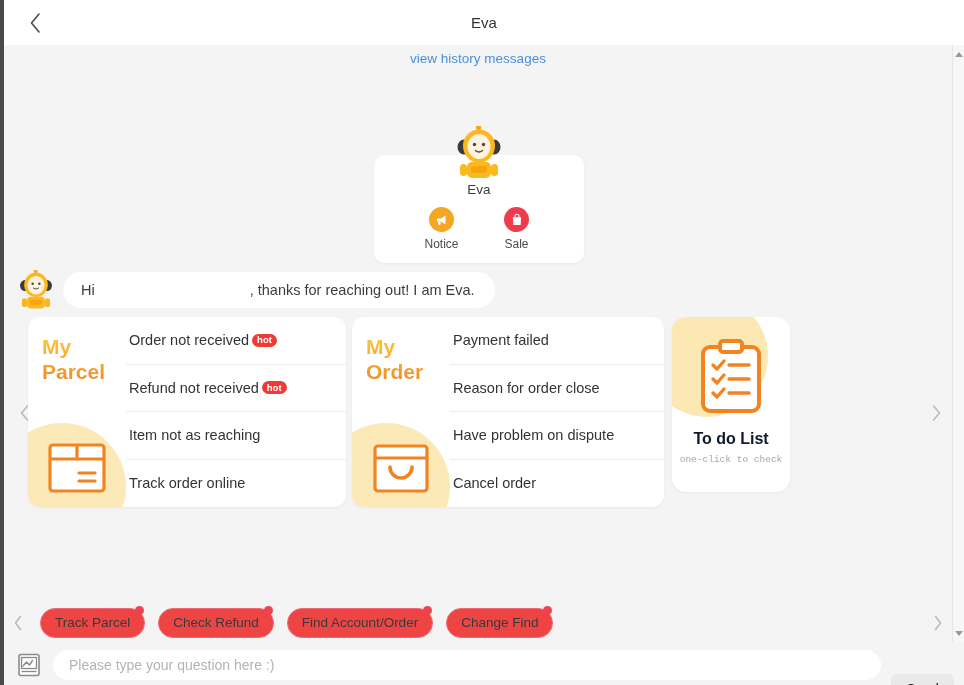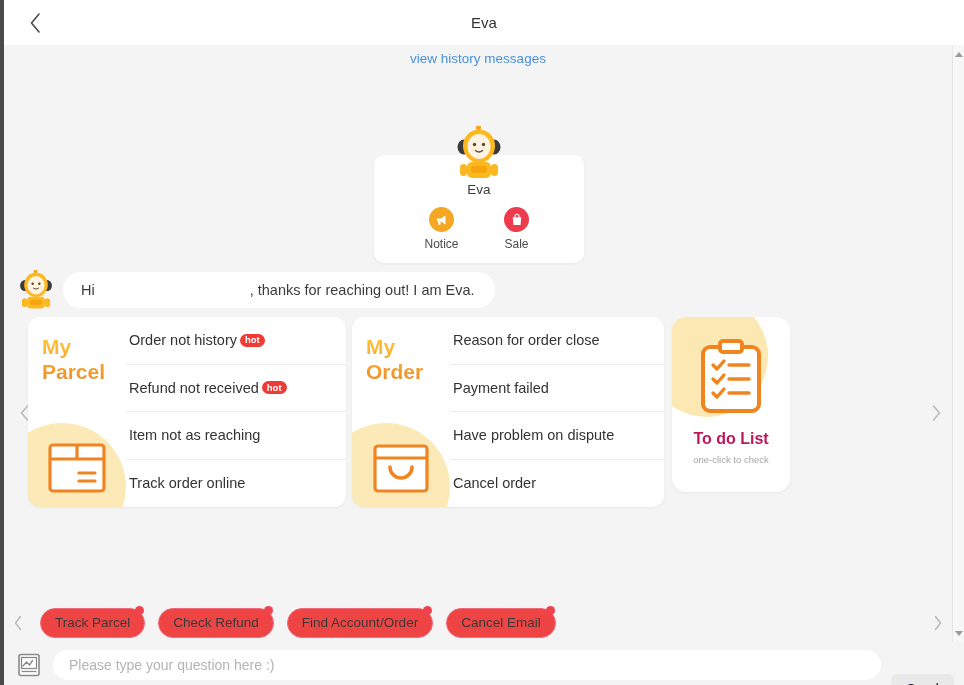--- a/index.html
+++ b/index.html
@@ -267,29 +267,30 @@
     transform: translateX(-50%);
     width: 68px; height: 80px;
   }
   .todo-title {
     position: absolute;
     left: 0; top: 113px;
     width: 100%;
     text-align: center;
     font-size: 16px;
     font-weight: bold;
-    color: #be185d;
+    color: #0f172a;
   }
   .todo-sub {
     position: absolute;
     left: 0; top: 137px;
     width: 100%;
     text-align: center;
     font-size: 9.5px;
     color: #a6a6a6;
+    font-family: Liberation Mono, monospace;
   }
 
   
   .chips-bar {
     position: absolute;
     left: 4px; top: 603px;
     width: 948px; height: 40px;
     display: flex;
     align-items: center;
   }
@@ -499,21 +500,21 @@
           <svg class="card-pic" viewBox="0 0 62 62">
             <rect x="4" y="12" width="54" height="46" rx="3" fill="#ffffff" stroke="#ef8421" stroke-width="3.2"></rect>
             <line x1="31" y1="12" x2="31" y2="26" stroke="#ef8421" stroke-width="3.2"></line>
             <line x1="4" y1="26" x2="58" y2="26" stroke="#ef8421" stroke-width="3.2"></line>
             <line x1="33" y1="40" x2="49" y2="40" stroke="#ef8421" stroke-width="3.2" stroke-linecap="round"></line>
             <line x1="33" y1="48" x2="49" y2="48" stroke="#ef8421" stroke-width="3.2" stroke-linecap="round"></line>
           </svg>
         </div>
         <div class="card-list">
           <div class="card-item">
-            <span>Order not history</span>
+            <span>Order not received</span>
             <span class="hot-badge">hot</span>
           </div>
           <div class="card-item">
             <span>Refund not received</span>
             <span class="hot-badge">hot</span>
           </div>
           <div class="card-item">
             <span>Item not as reaching</span>
           </div>
           <div class="card-item">
@@ -530,24 +531,24 @@
             <span>Order</span>
           </div>
           <svg class="card-pic" viewBox="0 0 62 62">
             <rect x="5" y="13" width="52" height="45" rx="3" fill="#ffffff" stroke="#ef8421" stroke-width="3.2"></rect>
             <line x1="5" y1="25" x2="57" y2="25" stroke="#ef8421" stroke-width="3.2"></line>
             <path d="M20 34 a11 11 0 0 0 22 0" fill="none" stroke="#ef8421" stroke-width="3.6" stroke-linecap="round"></path>
           </svg>
         </div>
         <div class="card-list">
           <div class="card-item">
+            <span>Payment failed</span>
+          </div>
+          <div class="card-item">
             <span>Reason for order close</span>
-          </div>
-          <div class="card-item">
-            <span>Payment failed</span>
           </div>
           <div class="card-item">
             <span>Have problem on dispute</span>
           </div>
           <div class="card-item">
             <span>Cancel order</span>
           </div>
         </div>
       </div>
 
@@ -592,21 +593,21 @@
       </div>
       <div class="chip">
         <span>Check Refund</span>
         <span class="chip-dot"></span>
       </div>
       <div class="chip">
         <span>Find Account/Order</span>
         <span class="chip-dot"></span>
       </div>
       <div class="chip">
-        <span>Cancel Email</span>
+        <span>Change Find</span>
         <span class="chip-dot"></span>
       </div>
     </div>
 
     <div class="chip-arrow right">
       <svg width="10" height="16" viewBox="0 0 10 16">
         <path d="M2.5 1.5 L7.5 8 L2.5 14.5" fill="none" stroke="#b9b9b9" stroke-width="1.5" stroke-linecap="round" stroke-linejoin="round"></path>
       </svg>
     </div>
   </div>

